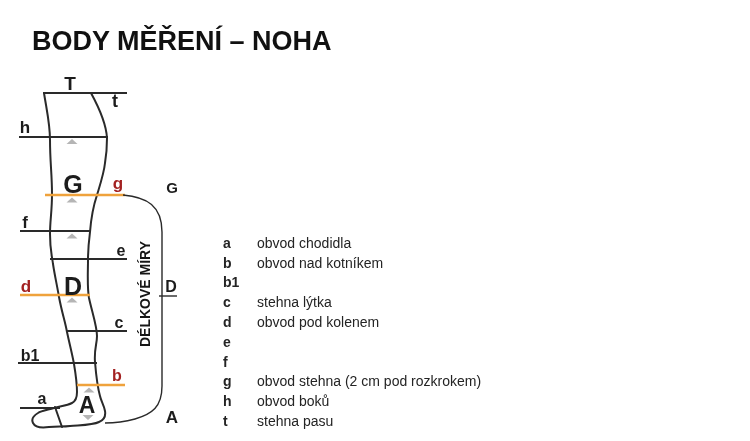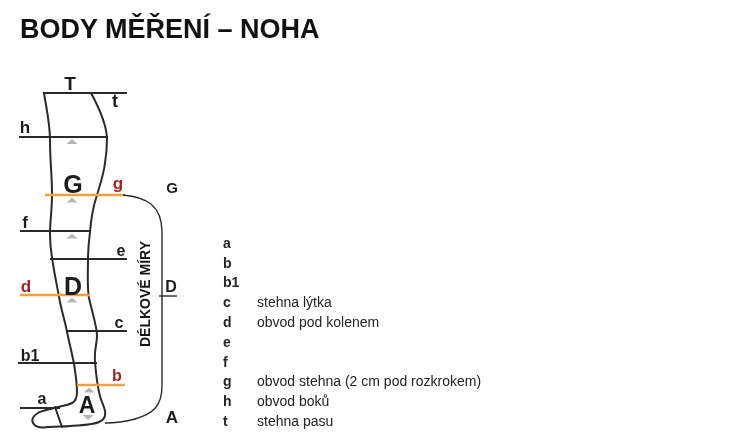--- a/index.html
+++ b/index.html
@@ -1,21 +1,21 @@
 <!DOCTYPE html>
 <html><head>
 <meta charset="utf-8">
 <style>
   html,body{margin:0;padding:0;background:#fff;}
   .screen{
     position:relative;width:750px;height:441px;background:#ffffff;
     font-family:"Liberation Sans",sans-serif;overflow:hidden;
   }
   .title{
-    position:absolute;left:20px;top:14px;margin:0;
+    position:absolute;left:20px;top:14px;margin:12px;
     font-size:27px;font-weight:bold;color:#111;letter-spacing:0px;
     font-family:"Liberation Sans",sans-serif;
   }
   .diagram-svg{position:absolute;left:0;top:0;}
   .lbl{font-family:"Liberation Sans",sans-serif;font-weight:bold;fill:#1c1c1c;}
   .lbl-red{fill:#a32121;}
   .axis-label{font-family:"Liberation Sans",sans-serif;font-weight:bold;fill:#161616;font-size:14px;}
   .legend{
     position:absolute;left:223px;top:233px;width:380px;
     color:#222;
@@ -105,23 +105,25 @@
     <text class="lbl" x="87" y="413" font-size="23" text-anchor="middle">A</text>
 
     <text class="lbl" x="172" y="193" font-size="15" text-anchor="middle">G</text>
     <text class="lbl" x="171" y="292" font-size="16" text-anchor="middle">D</text>
     <text class="lbl" x="172" y="423" font-size="17" text-anchor="middle">A</text>
   </svg>
 
   <div class="legend">
     <div class="legend-row">
       <span class="legend-key">a</span>
+      <span class="legend-label">obvod chodidla</span>
     </div>
     <div class="legend-row">
       <span class="legend-key">b</span>
+      <span class="legend-label">obvod nad kotníkem</span>
     </div>
     <div class="legend-row">
       <span class="legend-key">b1</span>
     </div>
     <div class="legend-row">
       <span class="legend-key">c</span>
       <span class="legend-label">stehna lýtka</span>
     </div>
     <div class="legend-row">
       <span class="legend-key">d</span>

